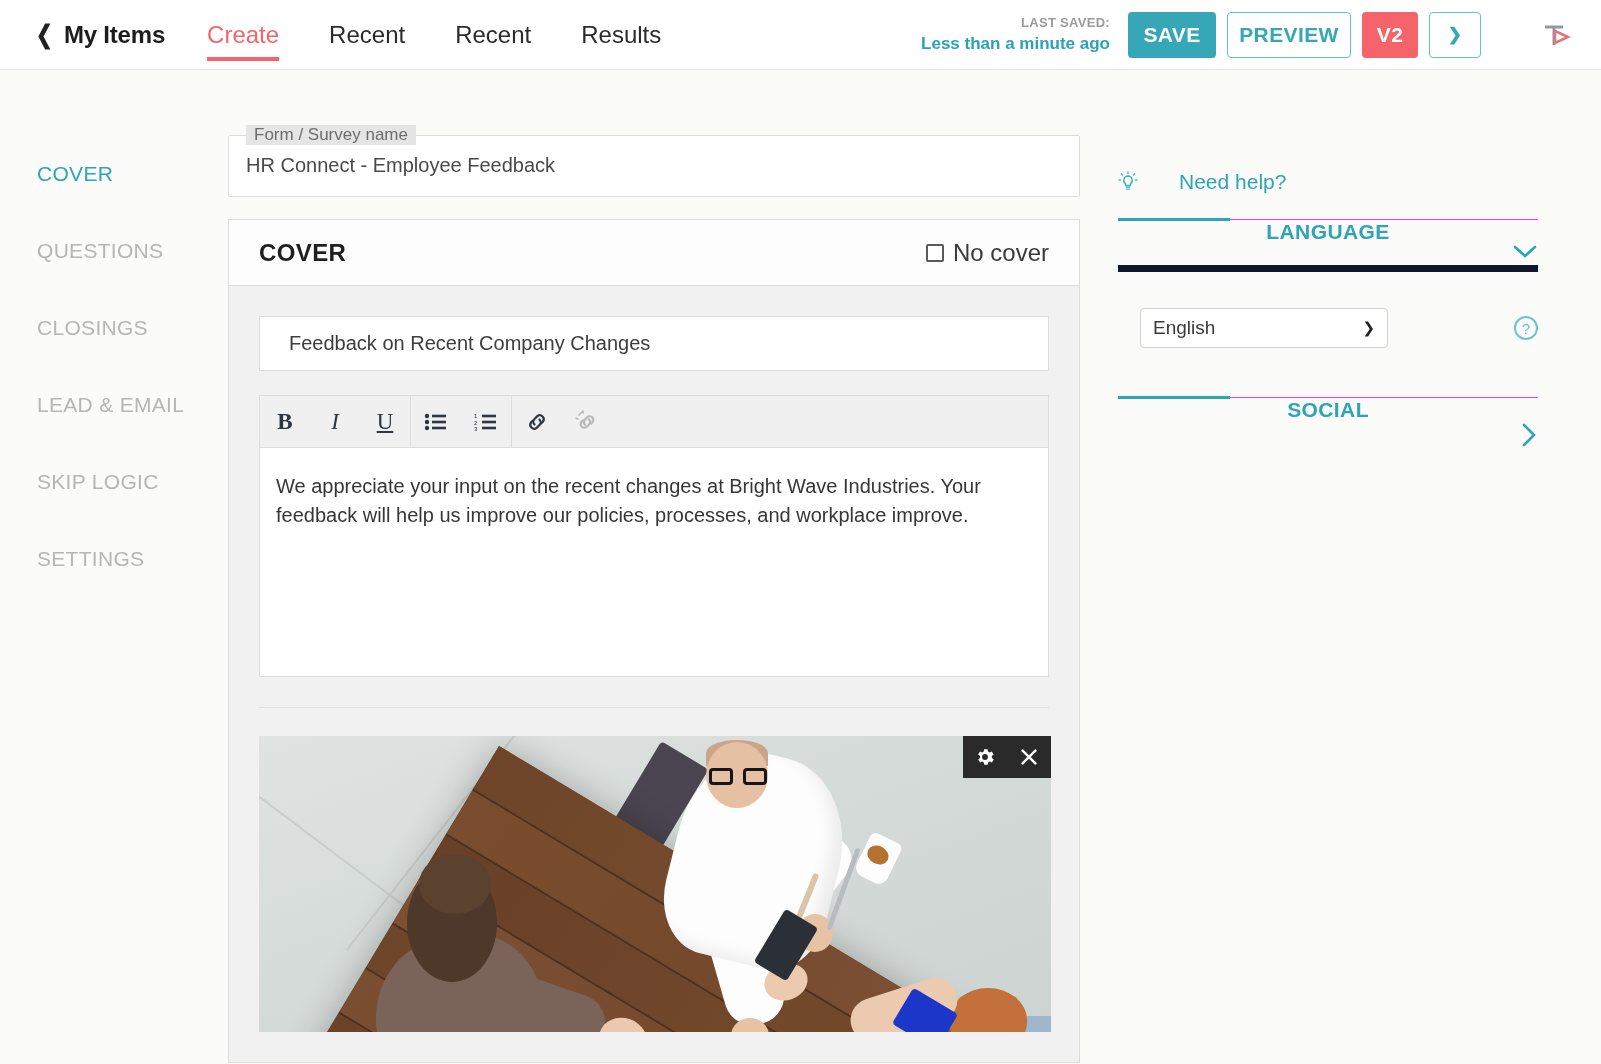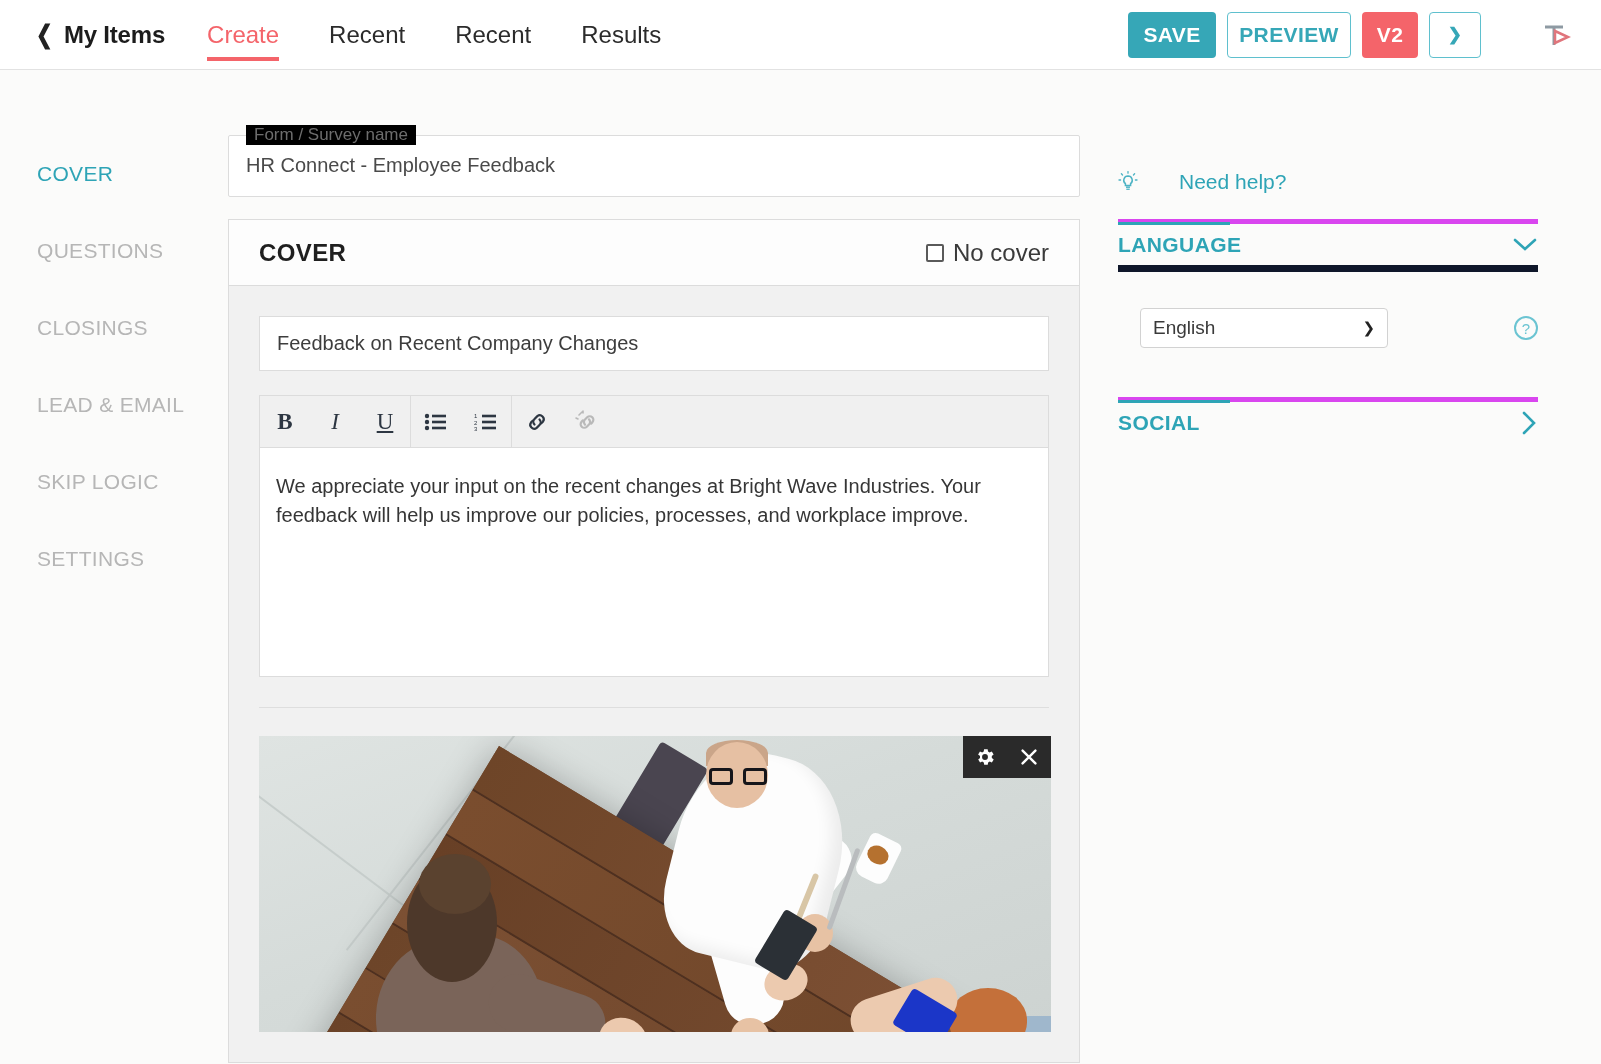--- a/index.html
+++ b/index.html
@@ -64,21 +64,21 @@
   .side-item.active{ color:#2ea4b6; }
 
   
   .main{ position:absolute; left:228px; top:70px; width:852px; }
 
   .field-wrap{
     position:relative; margin:65px 30px 0 0; width:852px; height:62px;
     border:1px solid #dcdcdc; background:#fff; border-radius:2px;
   }
   .field-legend{
-    position:absolute; top:-11px; left:17px; background:#000000; padding:0 8px;
+    position:absolute; top:-11px; left:17px; background:#e5e5e5; padding:0 8px;
     font-size:17px; color:#6d6d6d;
   }
   .field-value{ padding:18px 0 0 17px; font-size:20px; color:#4a4a4a; }
 
   .cover-card{ margin-top:22px; width:852px; border:1px solid #dcdcdc; background:#fdfdfd; }
   .cover-head{
     height:66px; display:flex; align-items:center; padding:0 30px;
     border-bottom:1px solid #dcdcdc; background:#fdfdfd;
   }
   .cover-title{ font-size:24px; font-weight:700; color:#1f1f1f; letter-spacing:.4px; }
@@ -86,21 +86,21 @@
   .cb{
     width:18px; height:18px; border:2px solid #5a5a5a; border-radius:2px;
     background:#fff; margin-right:9px;
   }
   .nocover-label{ font-size:24px; color:#3a3a3a; }
 
   .cover-body{ background:#f1f1f1; padding:30px; }
 
   .title-input{
     width:100%; height:55px; background:#fff; border:1px solid #dcdcdc;
-    display:flex; align-items:center; padding:0 17px; font-size:20px; color:#3d3d3d;
+    display:flex; align-items:center; padding:0 29px; font-size:20px; color:#3d3d3d;
   }
 
   .editor{ margin-top:24px; border:1px solid #dcdcdc; background:#fff; }
   .editor-toolbar{
     height:52px; background:#f0f0f0; border-bottom:1px solid #dcdcdc;
     display:flex; align-items:center;
   }
   .tb-group{ display:flex; align-items:center; height:52px; border-right:1px solid #dcdcdc; }
   .tb-btn{
     width:50px; height:52px; display:flex; align-items:center; justify-content:center;
@@ -176,22 +176,22 @@
   .rod{ position:absolute; left:582px; top:110px; width:5px; height:86px; background:#b9bcbe; transform:rotate(20deg); border-radius:3px;}
   .cup-top{ position:absolute; left:602px; top:100px; width:34px; height:46px; background:#fdfdfd; border-radius:6px 6px 10px 10px; transform:rotate(26deg);}
   .cup-liquid{ position:absolute; left:608px; top:110px; width:22px; height:18px; background:#b5712f; border-radius:50%; transform:rotate(26deg);}
 
   
   .right{ position:absolute; left:1118px; top:70px; width:420px; }
   .need-help{ display:flex; align-items:center; margin-top:100px; color:#2ea4b6; font-size:21px; cursor:pointer;gap:32px; }
   .bulb{ margin-right:9px; display:flex; }
 
   .acc-row{
-    position:relative; margin-top:25px; border-top:5px solid #d946ef;
-    display:flex; align-items:center; height:46px; cursor:pointer;
+    position:relative; margin-top:25px; border-top:1px solid #d946ef;
+    display:flex; align-items:center; height:46px; cursor:pointer;flex-direction:column;
   }
   .acc-row:before{
     content:""; position:absolute; left:0; top:-2px; width:112px; height:3px; background:#2ea4b6;
   }
   .acc-label{ font-size:21px; font-weight:700; color:#2ea4b6; letter-spacing:.4px; }
   .acc-icon{ margin-left:auto; color:#2ea4b6; display:flex; }
 
   .lang-body{ border-top:7px solid #0f172a; padding:36px 0 44px 0; display:flex; align-items:center; }
   .lang-select{
     width:248px; height:40px; border:1px solid #d2d2d2; border-radius:4px; background:#fff;
@@ -223,20 +223,24 @@
     </div>
     <div class="nav-item">
       <span>Recent</span>
     </div>
     <div class="nav-item">
       <span>Results</span>
     </div>
   </div>
 
   <div class="right-cluster">
+    <div class="saved-block">
+      <div class="saved-label">LAST SAVED:</div>
+      <div class="saved-value">Less than a minute ago</div>
+    </div>
 
     <div class="btn btn-save">
       <span>SAVE</span>
     </div>
     <div class="btn btn-preview">
       <span>PREVIEW</span>
     </div>
     <div class="btn btn-v2">
       <span>V2</span>
     </div>

